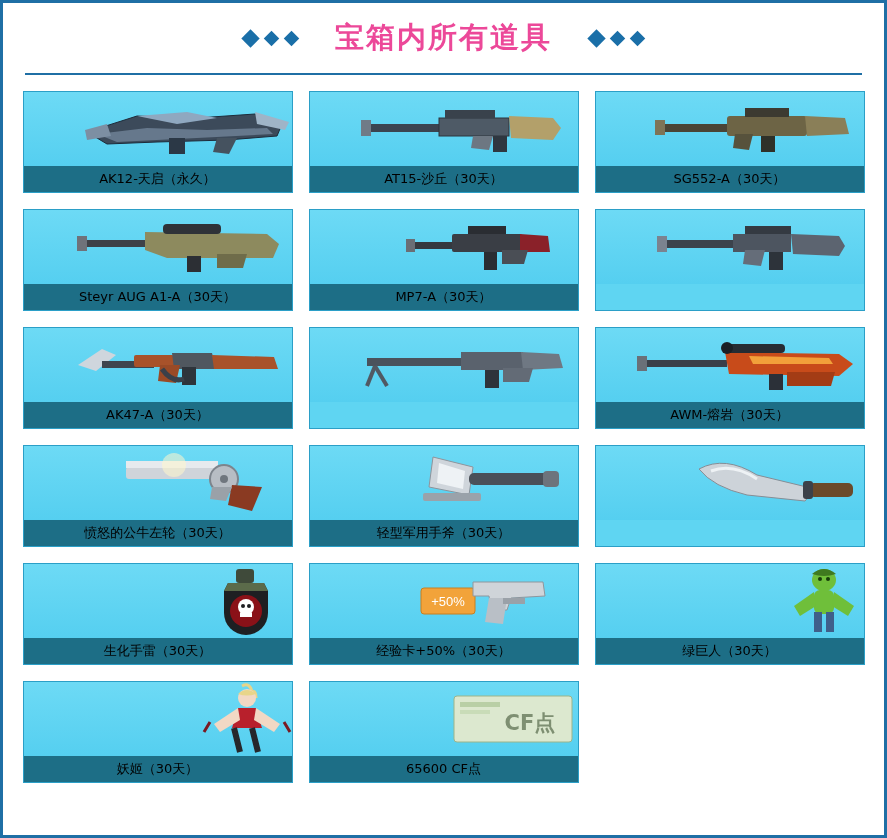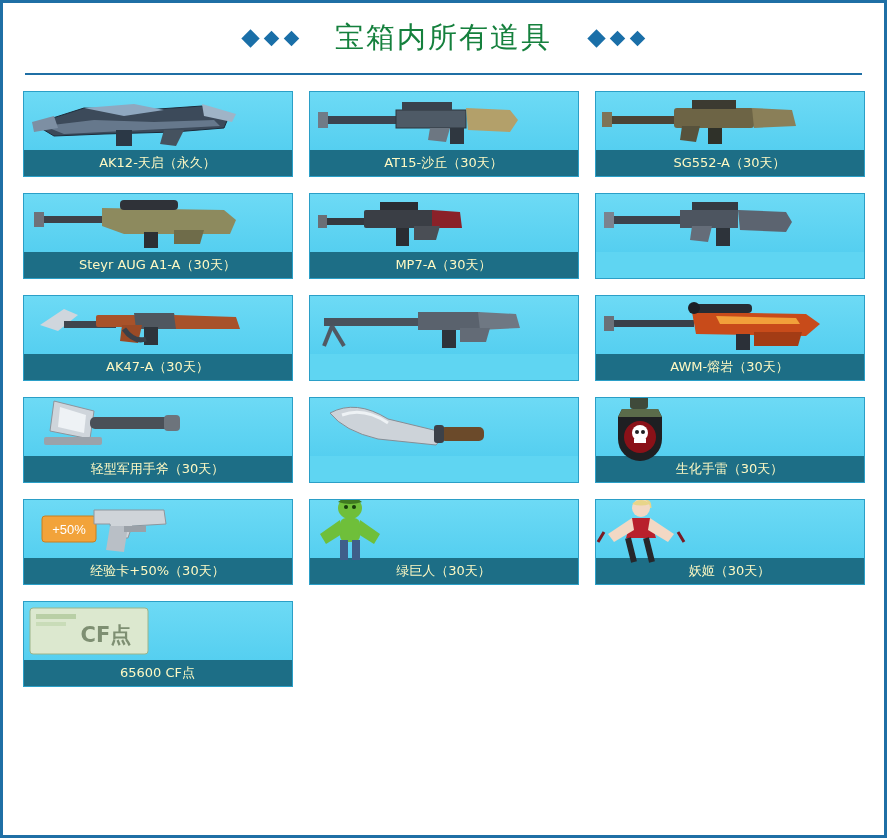--- a/index.html
+++ b/index.html
@@ -39,22 +39,22 @@
     transform: rotate(45deg);
     display: block;
   }
   .diamonds .d.small {
     width: 11px;
     height: 11px;
   }
   .title {
     font-family: "DejaVu Sans", sans-serif;
     font-size: 29px;
-    font-weight: normal;
-    color: #15803d;
+    font-weight: bold;
+    color: #ec4899;
     letter-spacing: 2px;
     white-space: nowrap;
   }
   .rule {
     height: 2px;
     background: #1f6fa5;
     margin: 0 22px 16px 22px;
   }
   .grid {
     display: grid;
@@ -65,31 +65,32 @@
   }
   .card {
     width: 270px;
     background: #5fd5f2;
     border: 1px solid #2b9fc7;
     box-sizing: border-box;
     overflow: hidden;
     position: relative;
   }
   .art {
-    height: 58px;
+    height: 74px;
     position: relative;
     display: flex;
     align-items: center;
-    justify-content: flex-start;
+    justify-content: flex-end;
     background: linear-gradient(180deg,#6ddaf5 0%, #55cff0 100%);
+    padding-left: 24px;
   }
   .art svg { display: block; }
   .caption {
     background: #1d6e86;
-    color: #fef9c3;
+    color: #000000;
     font-size: 13px;
     text-align: center;
     line-height: 26px;
     height: 26px;
     font-family: "DejaVu Sans", sans-serif;
     white-space: nowrap;
     overflow: hidden;
   }
   .footer-space { height: 28px; }
 </style>
@@ -244,20 +245,34 @@
           <rect x="96" y="10" width="60" height="9" rx="4" fill="#272c33"></rect>
           <circle cx="98" cy="14" r="6" fill="#1b1f25"></circle>
           <rect x="140" y="40" width="14" height="16" fill="#2b3038"></rect>
           <polygon points="158,38 206,38 202,52 158,52" fill="#a33c15"></polygon>
           <rect x="8" y="22" width="10" height="15" fill="#6a7078"></rect>
         </svg>
       </div>
       <div class="caption">AWM-熔岩（30天）</div>
     </div>
 
+    <div class="card">
+      <div class="art">
+        <svg width="180" height="68" viewBox="0 0 180 68">
+          <rect x="14" y="18" width="92" height="12" rx="3" fill="#cfd4da"></rect>
+          <rect x="14" y="12" width="92" height="7" fill="#e6eaee"></rect>
+          <circle cx="112" cy="30" r="14" fill="#b7bdc4" stroke="#7d848c" stroke-width="2"></circle>
+          <circle cx="112" cy="30" r="4" fill="#6f767e"></circle>
+          <polygon points="120,36 150,38 140,62 116,56" fill="#8a3a22"></polygon>
+          <polygon points="100,38 120,38 114,52 98,50" fill="#9aa1a8"></polygon>
+          <circle cx="62" cy="16" r="12" fill="#fff6cc" opacity="0.55"></circle>
+        </svg>
+      </div>
+      <div class="caption">愤怒的公牛左轮（30天）</div>
+    </div>
 
     <div class="card">
       <div class="art">
         <svg width="175" height="68" viewBox="0 0 175 68">
           <polygon points="30,8 70,18 66,46 26,38" fill="#cfd5db" stroke="#8d949c"></polygon>
           <polygon points="36,14 62,22 60,40 34,34" fill="#eef2f5"></polygon>
           <rect x="66" y="24" width="84" height="12" rx="5" fill="#4a5058"></rect>
           <rect x="140" y="22" width="16" height="16" rx="4" fill="#6d747c"></rect>
           <rect x="20" y="44" width="58" height="8" rx="2" fill="#9aa2aa"></rect>
         </svg>

